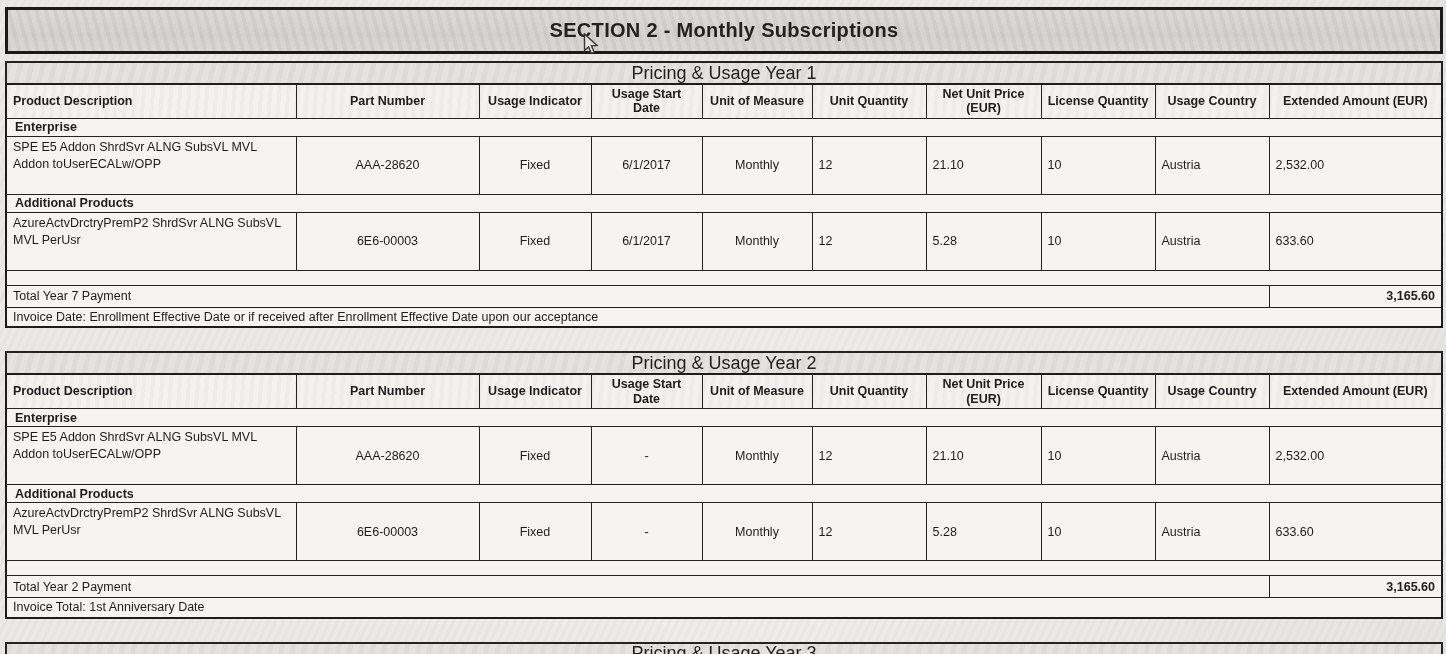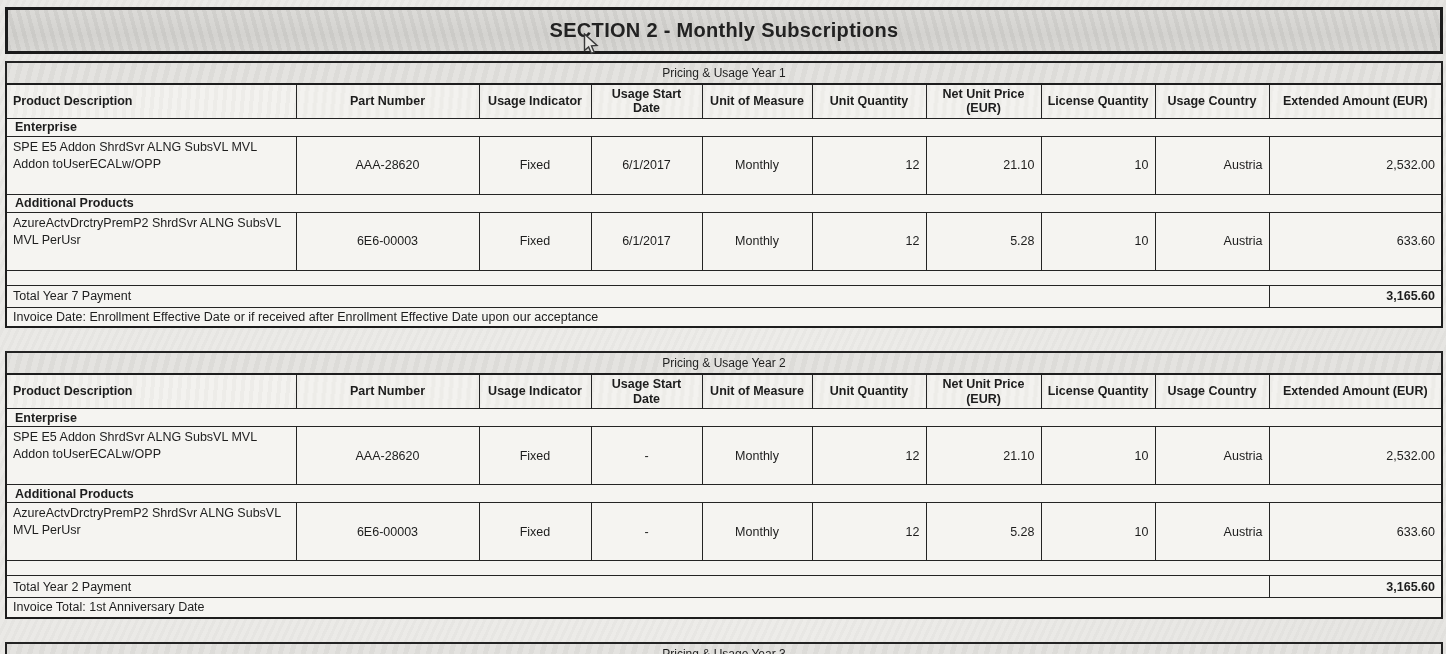--- a/index.html
+++ b/index.html
@@ -30,21 +30,21 @@
     color: #222;
   }
   .year-band {
     height: 22px;
     border: 2px solid #232323;
     border-bottom: none;
     background:
       repeating-linear-gradient(105deg, rgba(120,120,112,0.06) 0 5px, rgba(255,255,255,0.04) 5px 11px),
       #e3e2df;
     display: flex; align-items: center; justify-content: center;
-    font-size: 12px; font-weight: 400; color: #1f1f1f;
+    font-size: 18px; font-weight: 400; color: #1f1f1f;
   }
   .section { margin-bottom: 23px; }
   .section.last { margin-bottom: 0; }
   table.pricing {
     width: 100%;
     border-collapse: collapse;
     table-layout: fixed;
     background: #f4f3f0;
   }
   table.pricing col.c1 { width: 290px; }
@@ -76,21 +76,21 @@
   }
   tr.hdr th.pd { text-align: left; }
   tr.group td {
     height: 18px;
     font-weight: 700;
     padding: 1px 8px;
   }
   tr.item td { height: 58px; vertical-align: middle; }
   tr.item td.desc { line-height: 1.35; vertical-align: top; }
   .ctr { text-align: center; }
-  .rgt { text-align: right; }
+  .rgt { text-align: left; }
   tr.spacer td {
     height: 15px;
     border-left: 1.6px solid #242424;
     border-right: 1.6px solid #242424;
     border-top: 1.6px solid #242424;
     border-bottom: 1.6px solid #242424;
   }
   tr.total td { height: 22px; font-weight: 500; }
   tr.total td.amount { font-weight: 700; text-align: right; }
   tr.invoice td { height: 20px; font-weight: 500; border-bottom: 2px solid #1d1d1d; border-radius: 6px; }

